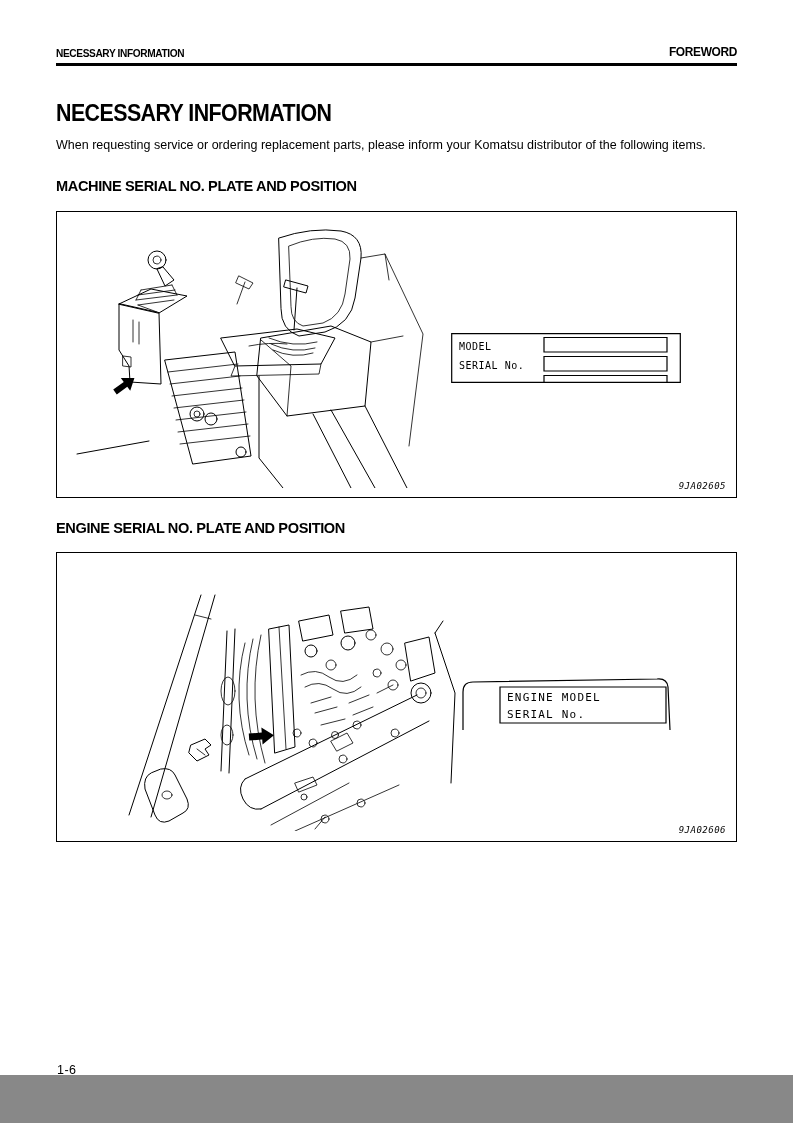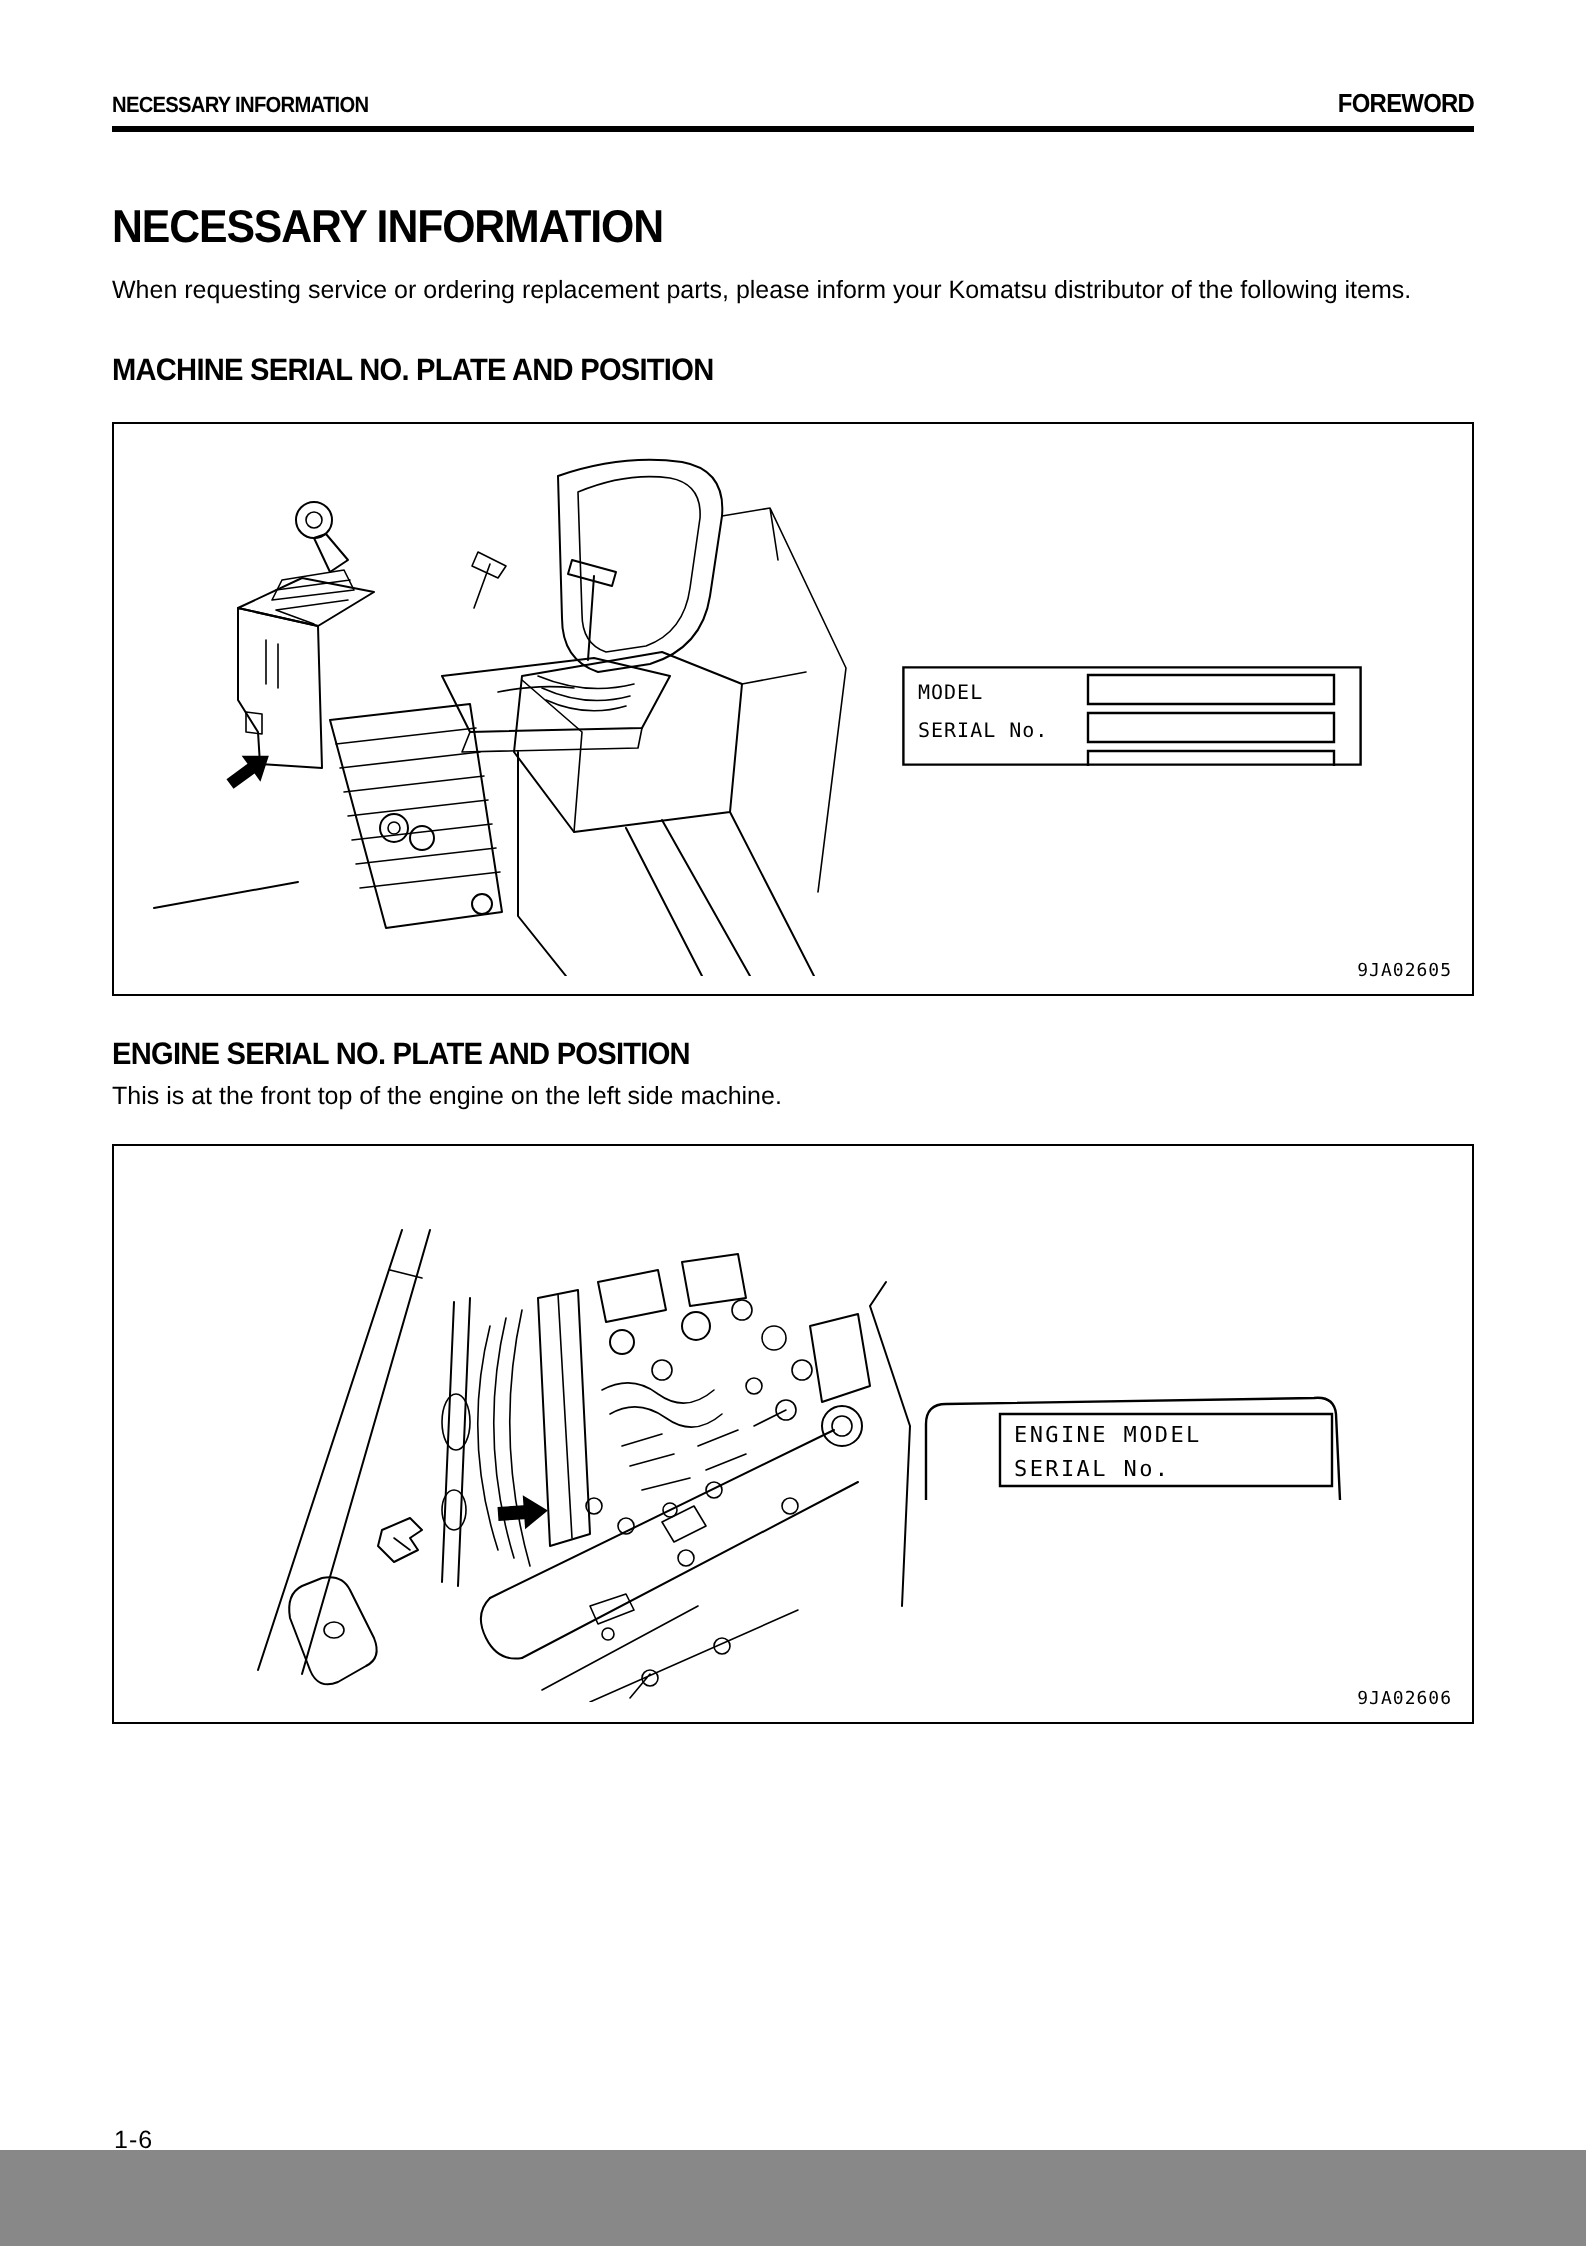--- a/index.html
+++ b/index.html
@@ -69,21 +69,21 @@
   svg{display:block;}
   svg *{vector-effect:non-scaling-stroke;}
   .line{fill:none;stroke:#000;stroke-width:1;stroke-linejoin:round;stroke-linecap:round;}
   .thin{fill:none;stroke:#000;stroke-width:0.8;stroke-linejoin:round;stroke-linecap:round;}
   .solid{fill:#000;stroke:none;}
   .platebox{fill:none;stroke:#000;stroke-width:1.2;}
   .platetext{font-family:"DejaVu Sans Mono", monospace;fill:#000;}
   .figcode{
     position:absolute;right:10px;bottom:6px;
     font-family:"DejaVu Sans Mono", monospace;
-    font-size:9px;letter-spacing:0.5px;
+    font-size:9px;letter-spacing:0.5px;font-style:italic;
   }
   
   .footer{
     position:absolute;left:57px;top:1063px;
     font-size:12.5px;font-weight:normal;letter-spacing:0.5px;
   }
 </style>
 </head>
 <body>
 
@@ -155,23 +155,20 @@
       <rect class="platebox" x="93" y="23.5" width="123" height="14.5"></rect>
       <rect class="platebox" x="93" y="42.5" width="123" height="14.5"></rect>
       <text class="platetext" x="8" y="16.5" font-size="10" letter-spacing="0.5">MODEL</text>
       <text class="platetext" x="8" y="35.5" font-size="10" letter-spacing="0.5">SERIAL No.</text>
     </svg>
 
     <span class="figcode">9JA02605</span>
   </div>
 
   <h2 class="sec">ENGINE SERIAL NO. PLATE AND POSITION</h2>
-  <div class="descwrap">
-    <p>This is at the front top of the engine on the left side machine.</p>
-  </div>
 
   <div class="figure fig2">
 
     <svg class="drawing" style="left:42px;top:34px;" width="368" height="244" viewBox="0 0 368 244">
 
       <path class="line" d="M102,8 L30,228 M116,8 L52,230"></path>
       <path class="thin" d="M96,28 L112,32"></path>
 
       <path class="line" d="M52,186 Q44,190 46,202 L56,228 Q60,238 70,234 L84,226 Q92,222 88,212 L76,188 Q72,180 62,182 Z"></path>
       <ellipse class="thin" cx="68" cy="208" rx="5" ry="4"></ellipse>

